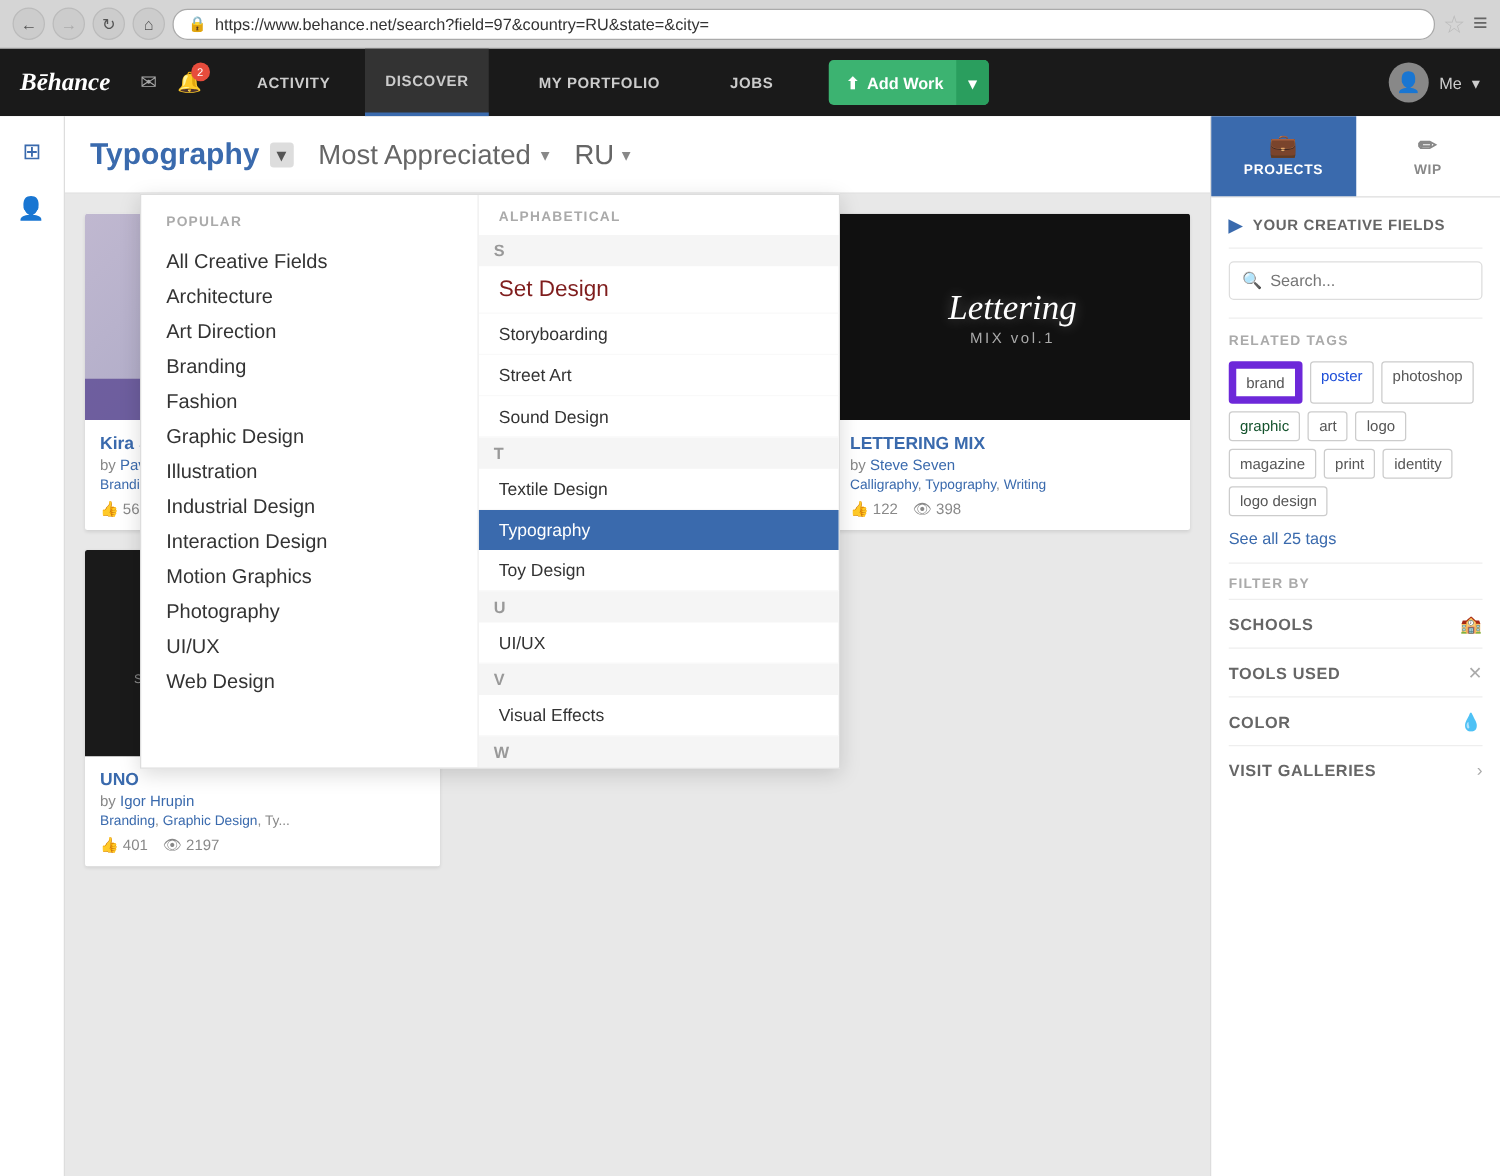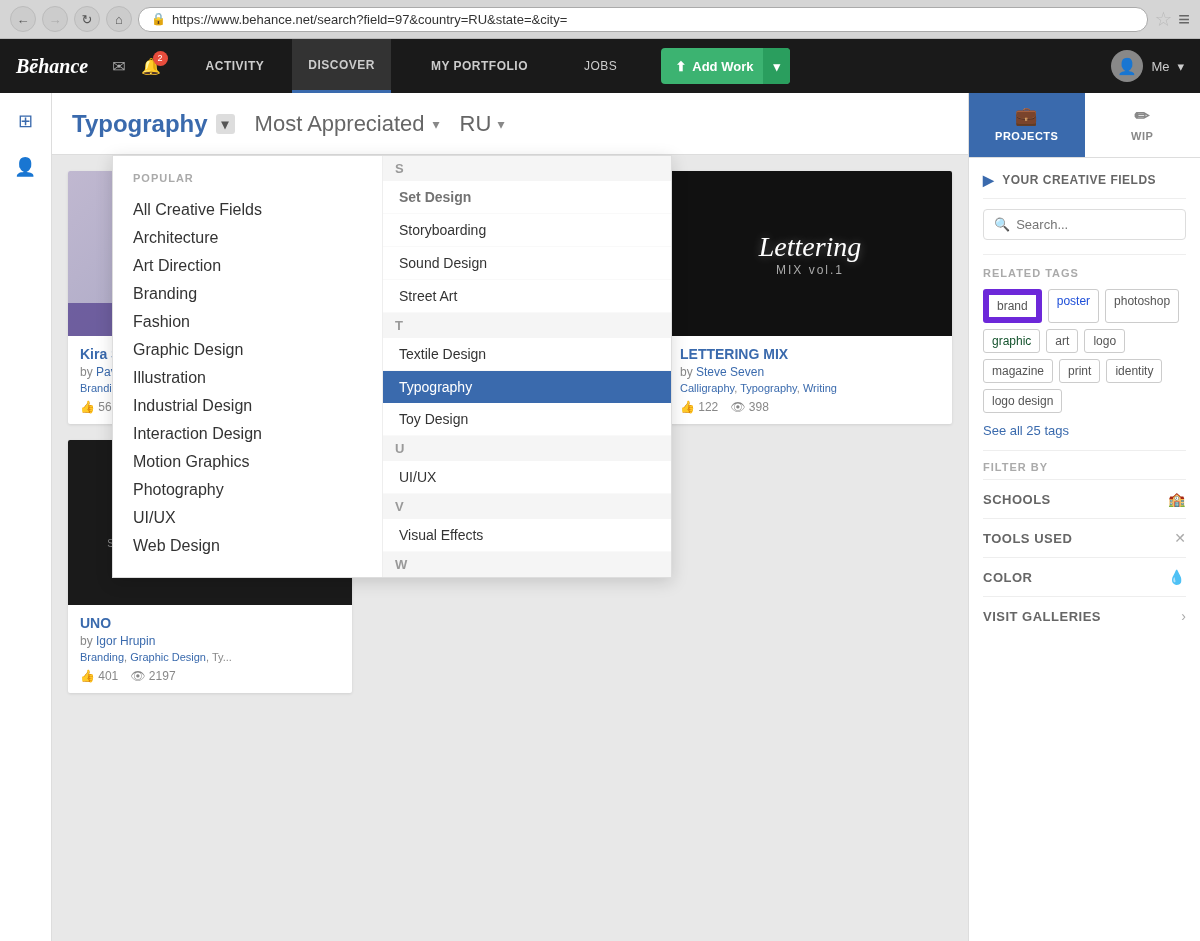--- a/index.html
+++ b/index.html
@@ -29,21 +29,21 @@
   <div style="position:relative;margin-right:16px;">
     <div style="color:#aaa;font-size:16px;cursor:pointer;">🔔</div>
     <div style="position:absolute;top:-6px;right:-6px;background:#e74c3c;color:white;font-size:9px;border-radius:50%;width:15px;height:15px;display:flex;align-items:center;justify-content:center;">
       <span>2</span>
     </div>
   </div>
 
   <div style="color:#ccc;font-size:12px;font-weight:bold;padding:0 16px;height:54px;display:flex;align-items:center;cursor:pointer;letter-spacing:0.5px;">ACTIVITY</div>
   <div style="color:#ccc;font-size:12px;font-weight:bold;padding:0 16px;height:54px;display:flex;align-items:center;cursor:pointer;letter-spacing:0.5px;background:#333;border-bottom:3px solid #3a6aad;">DISCOVER</div>
   <div style="color:#ccc;font-size:12px;font-weight:bold;padding:0 28px;height:54px;display:flex;align-items:center;cursor:pointer;letter-spacing:0.5px;">MY PORTFOLIO</div>
-  <div style="color:#ccc;font-size:12px;font-weight:normal;padding:0 16px;height:54px;display:flex;align-items:center;cursor:pointer;letter-spacing:0.5px;">JOBS</div>
+  <div style="color:#ccc;font-size:12px;font-weight:bold;padding:0 16px;height:54px;display:flex;align-items:center;cursor:pointer;letter-spacing:0.5px;">JOBS</div>
 
   <div style="background:#3cb371;color:white;padding:0 0 0 14px;border-radius:4px;display:flex;align-items:center;font-size:13px;font-weight:bold;cursor:pointer;margin-left:16px;height:36px;">
     <span style="margin-right:6px;">⬆</span>
     <span>Add Work</span>
     <span style="background:#2a9e5e;margin-left:10px;padding:0 10px;height:100%;display:flex;align-items:center;border-radius:0 4px 4px 0;">▾</span>
   </div>
 
   <div style="flex:1;"></div>
 
   <div style="display:flex;align-items:center;gap:8px;color:#ccc;cursor:pointer;font-size:13px;">
@@ -89,26 +89,27 @@
           <div style="padding:5px 0;font-size:16px;color:#333;cursor:pointer;">Illustration</div>
           <div style="padding:5px 0;font-size:16px;color:#333;cursor:pointer;">Industrial Design</div>
           <div style="padding:5px 0;font-size:16px;color:#333;cursor:pointer;">Interaction Design</div>
           <div style="padding:5px 0;font-size:16px;color:#333;cursor:pointer;">Motion Graphics</div>
           <div style="padding:5px 0;font-size:16px;color:#333;cursor:pointer;">Photography</div>
           <div style="padding:5px 0;font-size:16px;color:#333;cursor:pointer;">UI/UX</div>
           <div style="padding:5px 0;font-size:16px;color:#333;cursor:pointer;">Web Design</div>
         </div>
 
         <div style="flex:1;overflow:hidden;max-height:460px;overflow-y:auto;">
+          <div style="font-size:11px;font-weight:bold;color:#aaa;letter-spacing:1px;padding:12px 16px 8px;background:white;position:sticky;top:0;">ALPHABETICAL</div>
 
           <div style="background:#f5f5f5;padding:5px 12px;font-size:13px;font-weight:bold;color:#999;">S</div>
-          <div style="padding:8px 16px;font-size:14px;color:#737373;cursor:pointer;border-bottom:1px solid #f9f9f9;font-weight:bold;">Set Design</div>
+          <div style="padding:8px 16px;font-size:18px;color:#7f1d1d;cursor:pointer;border-bottom:1px solid #f9f9f9;">Set Design</div>
           <div style="padding:8px 16px;font-size:14px;color:#333;cursor:pointer;border-bottom:1px solid #f9f9f9;">Storyboarding</div>
+          <div style="padding:8px 16px;font-size:14px;color:#333;cursor:pointer;border-bottom:1px solid #f9f9f9;">Street Art</div>
           <div style="padding:8px 16px;font-size:14px;color:#333;cursor:pointer;border-bottom:1px solid #f9f9f9;">Sound Design</div>
-          <div style="padding:8px 16px;font-size:14px;color:#333;cursor:pointer;border-bottom:1px solid #f9f9f9;">Street Art</div>
 
           <div style="background:#f5f5f5;padding:5px 12px;font-size:13px;font-weight:bold;color:#999;">T</div>
           <div style="padding:8px 16px;font-size:14px;color:#333;cursor:pointer;border-bottom:1px solid #f9f9f9;">Textile Design</div>
           <div style="padding:8px 16px;font-size:14px;color:white;cursor:pointer;background:#3a6aad;">Typography</div>
           <div style="padding:8px 16px;font-size:14px;color:#333;cursor:pointer;border-bottom:1px solid #f9f9f9;">Toy Design</div>
 
           <div style="background:#f5f5f5;padding:5px 12px;font-size:13px;font-weight:bold;color:#999;">U</div>
           <div style="padding:8px 16px;font-size:14px;color:#333;cursor:pointer;border-bottom:1px solid #f9f9f9;">UI/UX</div>
 
           <div style="background:#f5f5f5;padding:5px 12px;font-size:13px;font-weight:bold;color:#999;">V</div>

